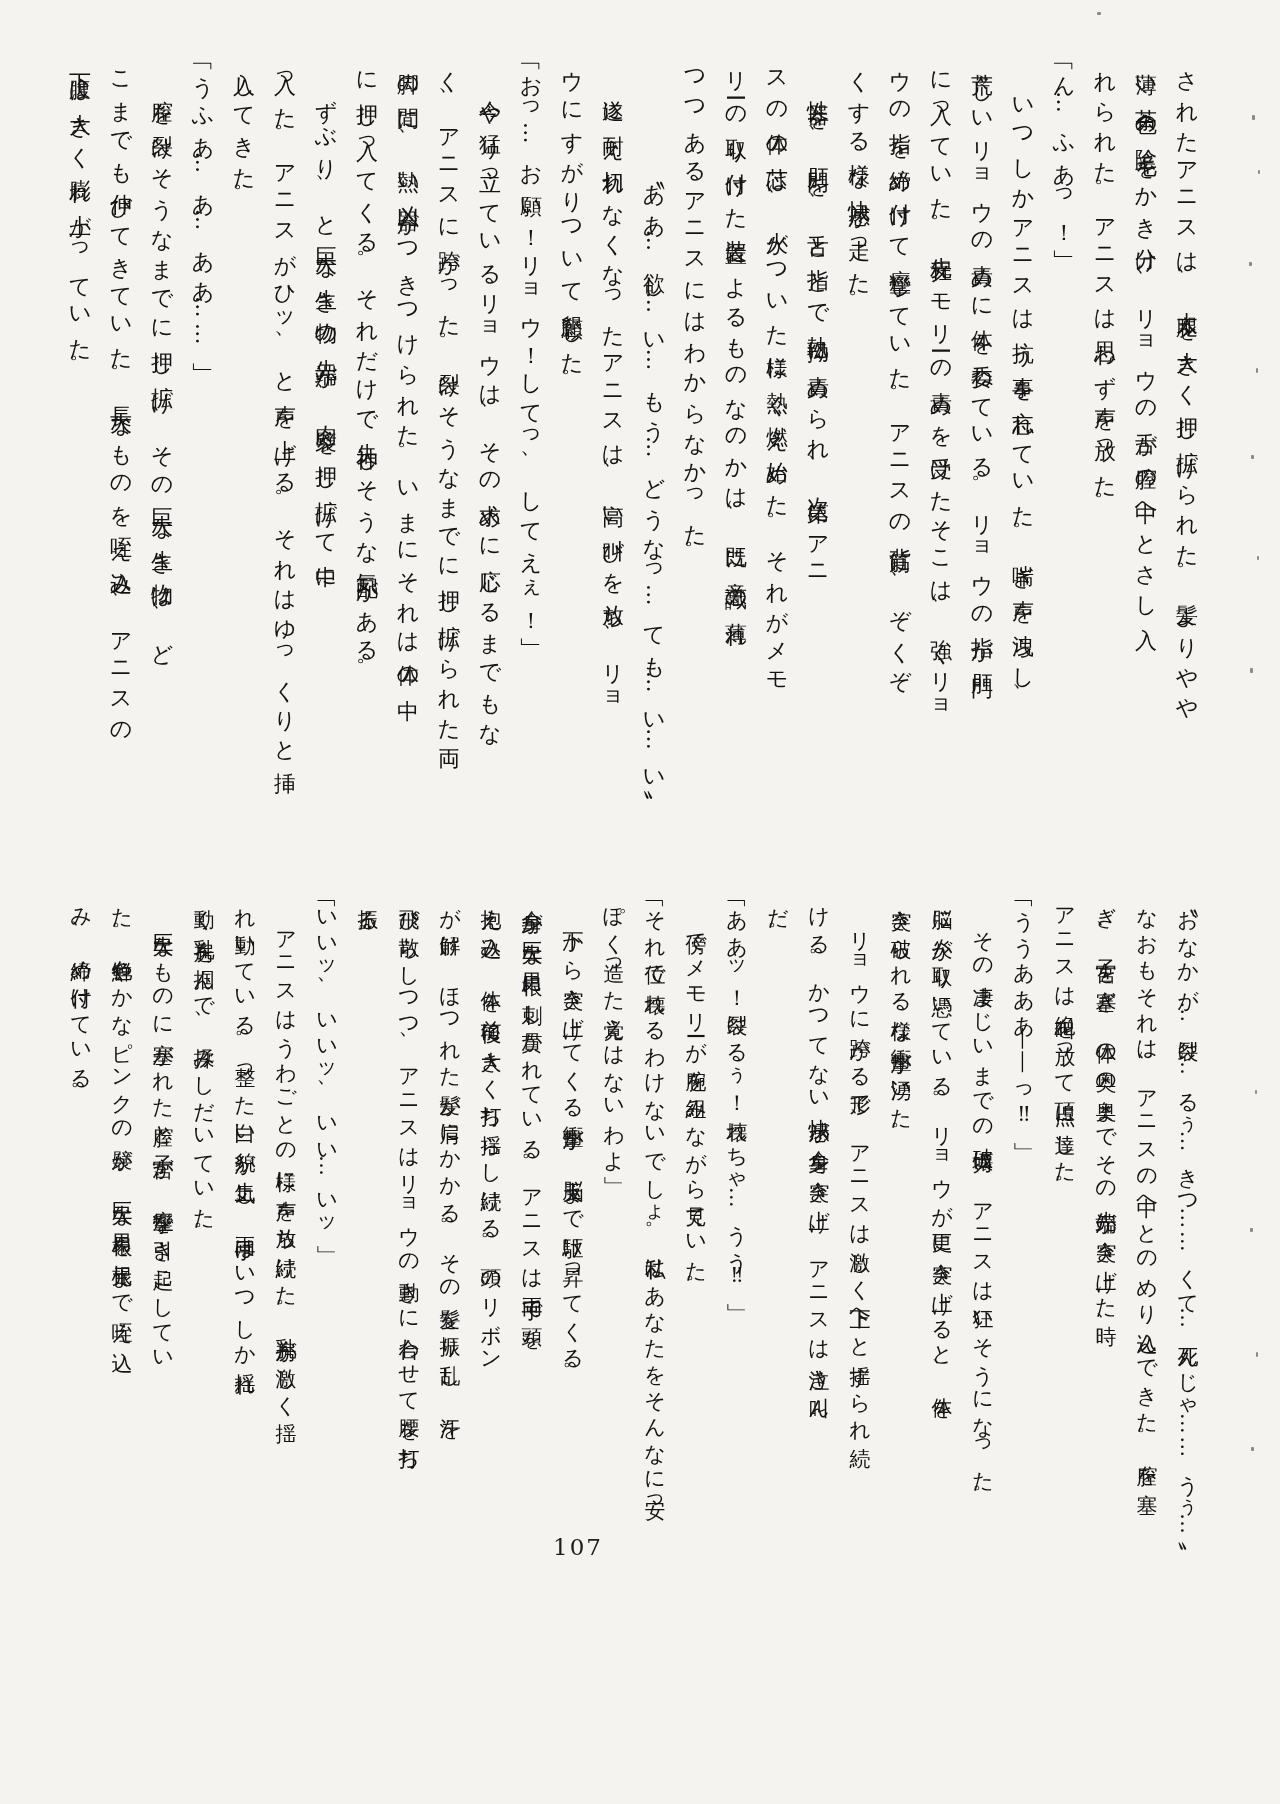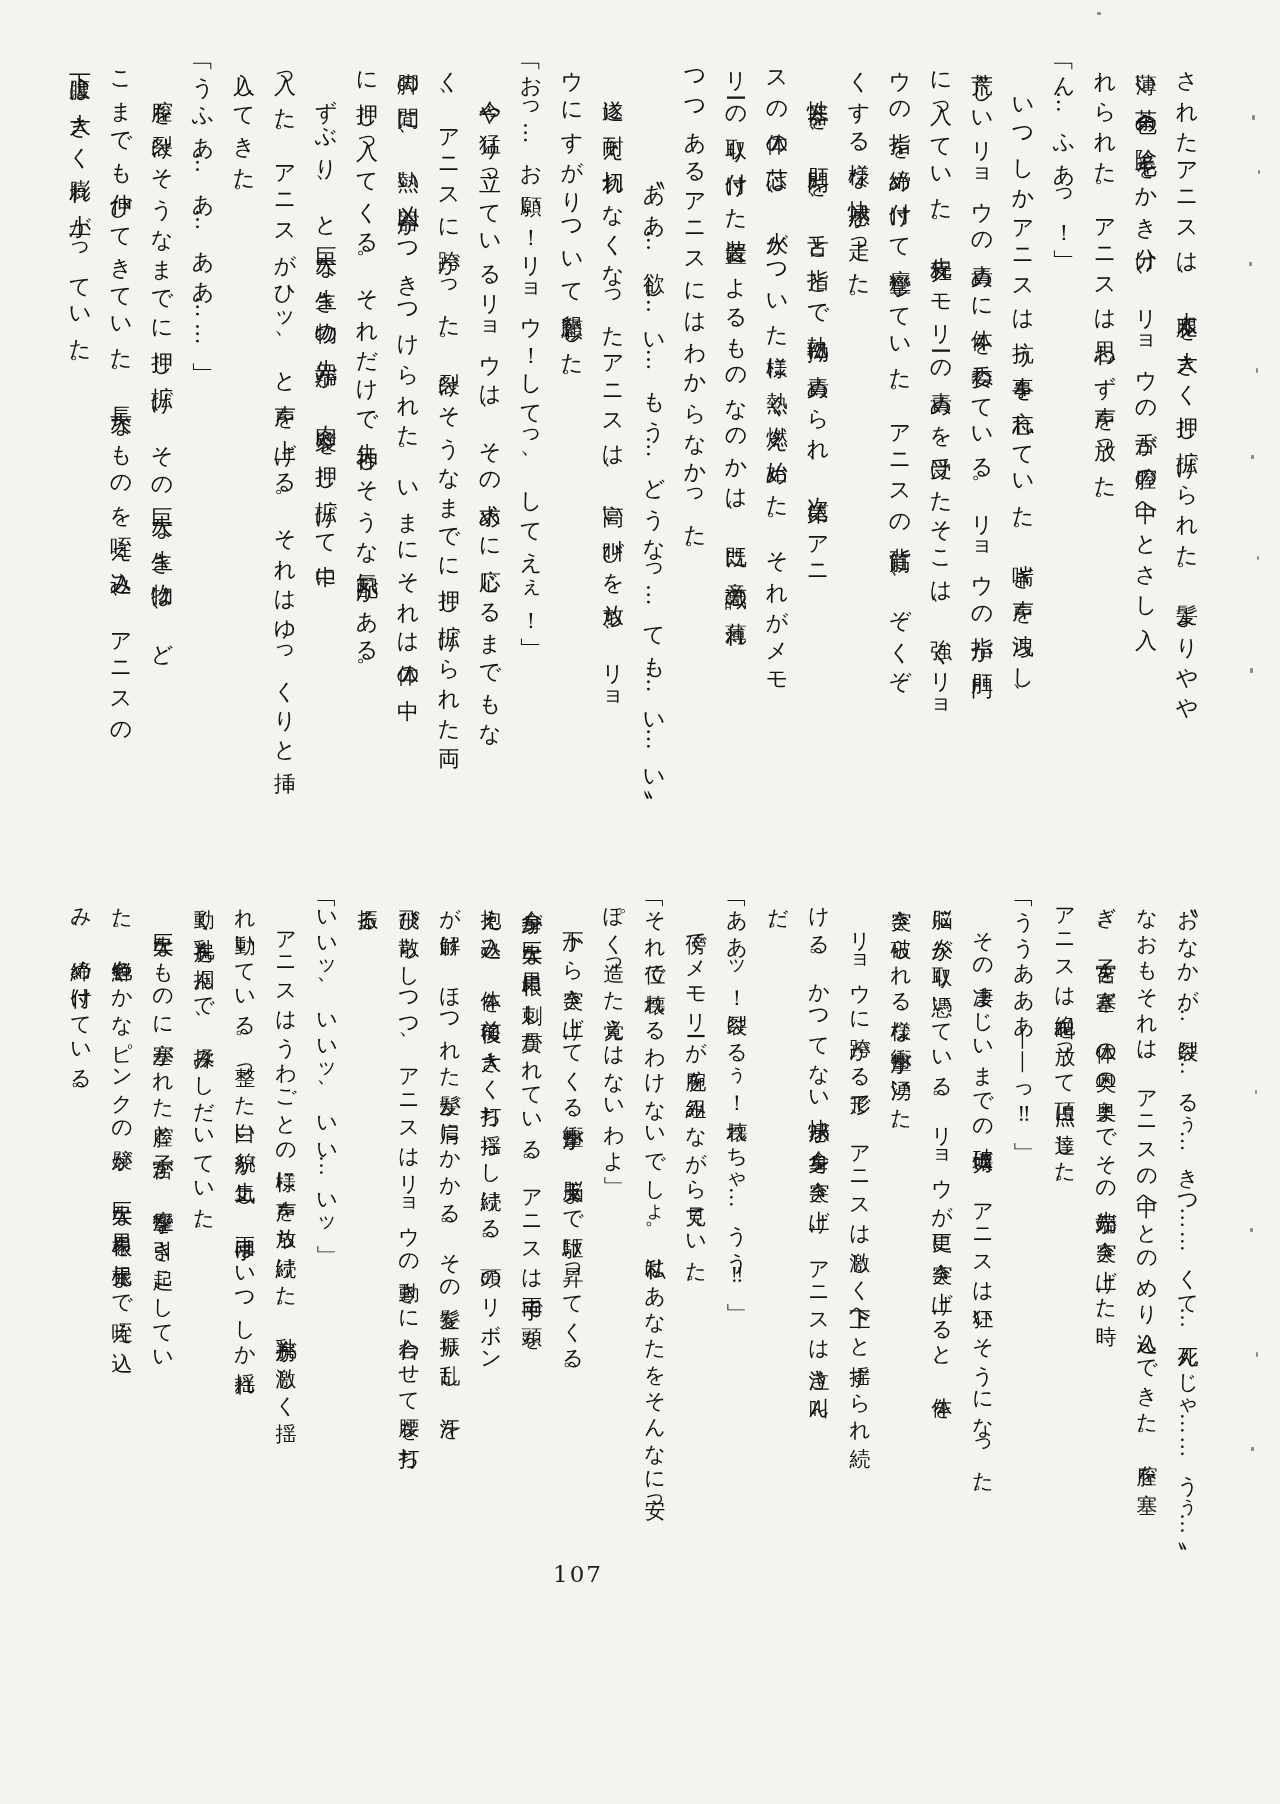--- a/index.html
+++ b/index.html
@@ -43,21 +43,20 @@
   }
   .page-number {
     position: absolute;
     top: 1534px;
     left: 542px;
     width: 72px;
     text-align: center;
     font-size: 23px;
     letter-spacing: 2px;
     color: #1c1c1c;
-    margin-top: 27px;
   }
   
   .speck {
     position: absolute;
     background: #8d8a84;
     border-radius: 1px;
   }
   .s1  { left:1252px; top:115px;  width:3px; height:5px; }
   .s2  { left:1258px; top:170px;  width:2px; height:4px; }
   .s3  { left:1249px; top:262px;  width:3px; height:4px; }

